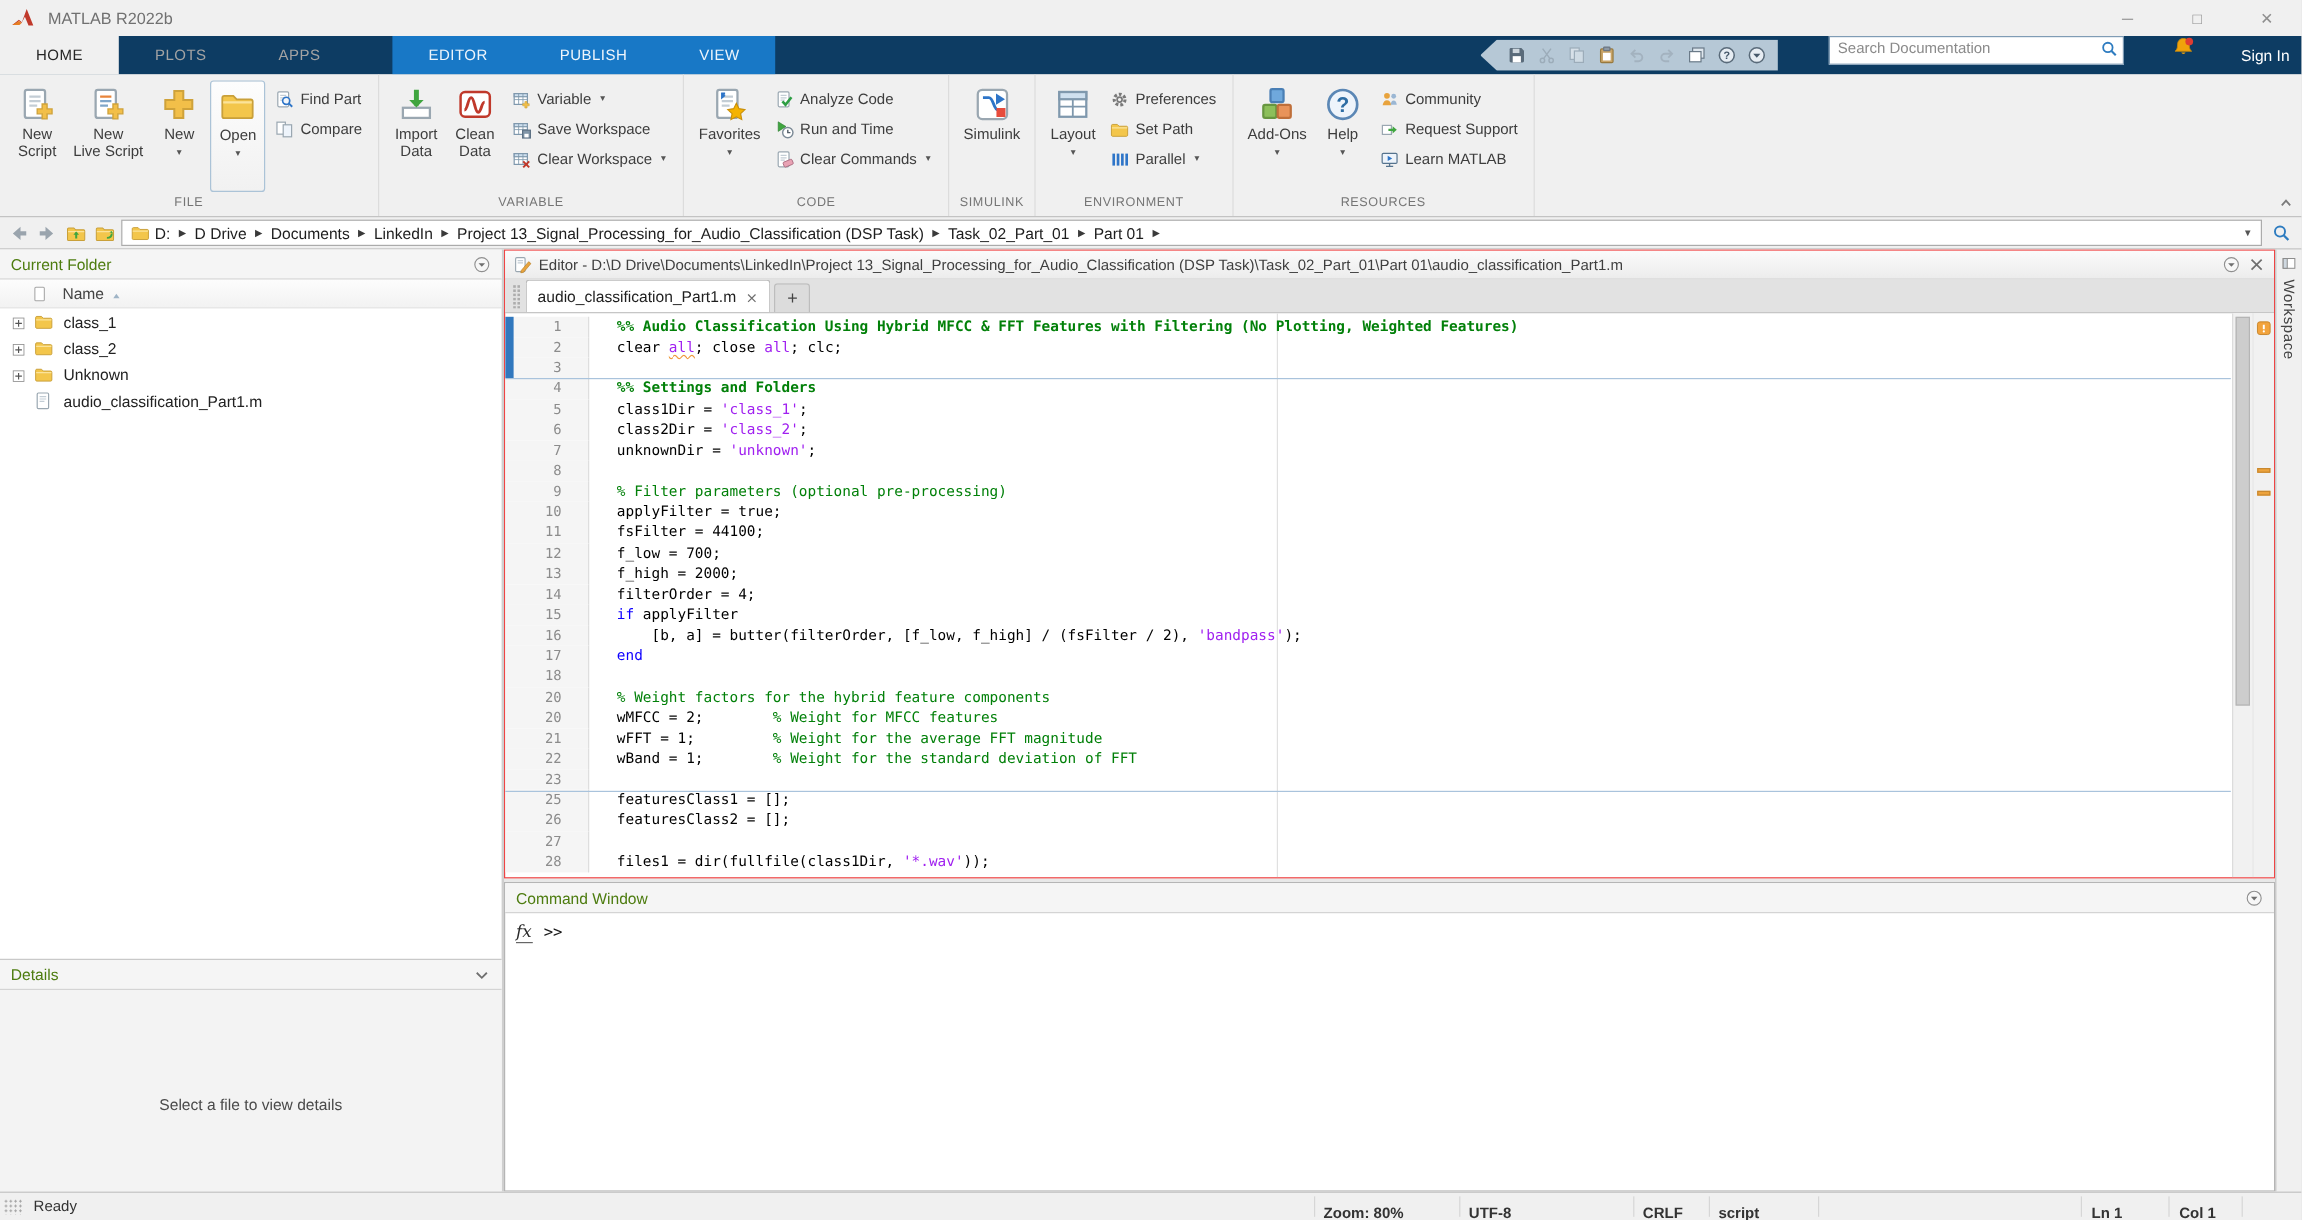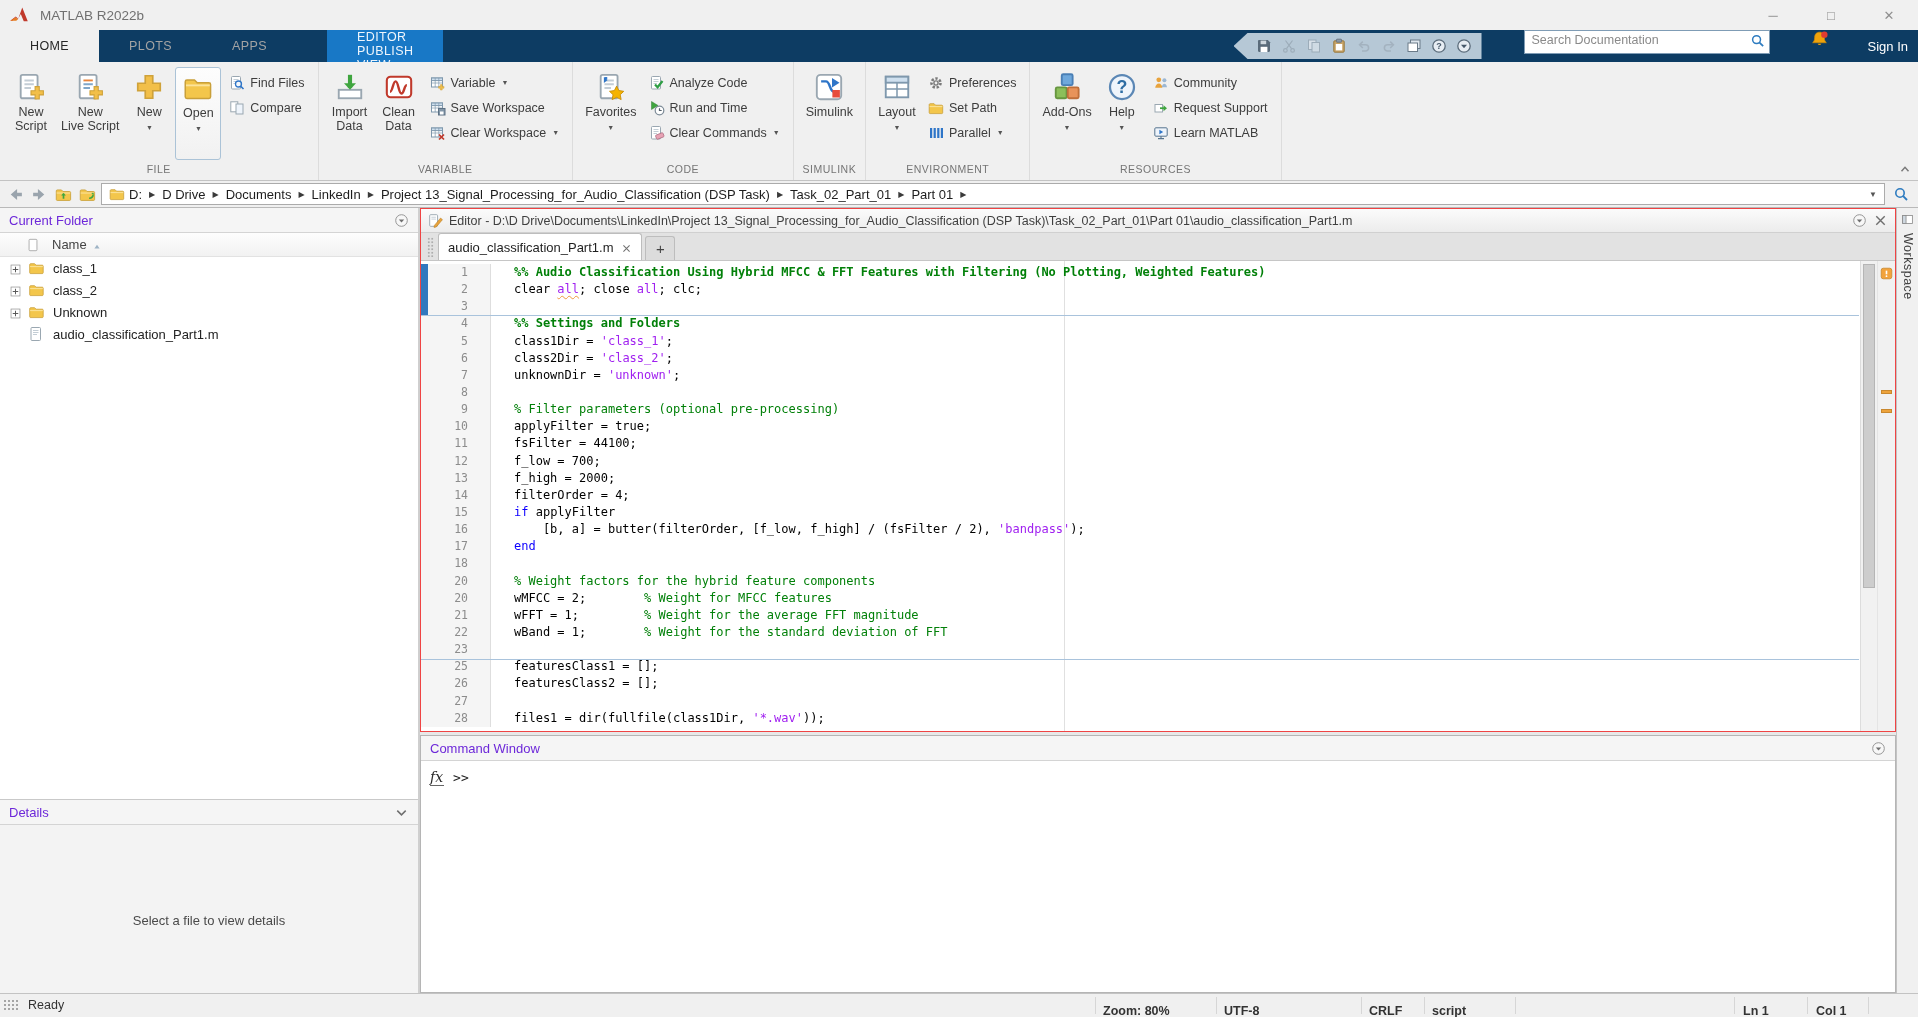--- a/index.html
+++ b/index.html
@@ -11,21 +11,21 @@
   .titlebar { height:30px; background:#f0f0f0; display:flex; align-items:center; flex:0 0 auto; }
   .titlebar .logo { width:20px; height:20px; margin-left:9px; }
   .titlebar .ttext { margin-left:11px; color:#707070; font-size:13.5px; }
   .wctrls { margin-left:auto; display:flex; height:30px; }
   .wctrl { width:58px; display:flex; align-items:center; justify-content:center; color:#8f8f8f; font-size:13px; }
 
   
   .tabrow { height:32px; background:#0d3c63; display:flex; align-items:stretch; flex:0 0 auto;gap:28px; }
   .rtab { padding:0 30px; display:flex; align-items:center; color:#a3a3a3; font-size:12.5px; letter-spacing:.4px; }
   .rtab.active { background:#f0f0f0; color:#262626; }
-  .ctxgroup { display:flex; background:#1878c6; margin-left:2px;flex-direction:column; }
+  .ctxgroup { display:flex; background:#1878c6; margin-left:2px; }
   .ctxgroup .rtab { color:#eef5fc; }
   .qa-strip { height:26px; margin:3px 0 3px auto; background:#b6c8d6; display:flex; align-items:center;
     padding:0 10px 0 22px; gap:9px; clip-path:polygon(14px 0,100% 0,100% 100%,14px 100%,0 50%); }
   .qa-ic { width:16px; height:16px; display:flex; }
   .qa-ic.dis { opacity:.45; }
   .searchbox { width:246px; height:24px; background:#fff; border:1px solid #7f9cb5; margin-left:14px;
     display:flex; align-items:center; padding:0 4px 4px 7px; }
   .searchbox input { border:none; outline:none; flex:1; font-size:12.5px; color:#444;
     font-family:"Liberation Sans",sans-serif; background:transparent; }
   .searchbox input::placeholder { color:#8a8a8a; }
@@ -58,21 +58,21 @@
   .crumb-field { flex:1; height:22px; background:#fff; border:1px solid #ababab; display:flex; align-items:center; padding:0 7px; font-size:13px; color:#1d1d1d; overflow:hidden; }
   .crumb-field .cfold { width:16px; height:16px; margin-right:4px; flex:0 0 auto; }
   .crumb-sep { font-size:8px; color:#3a3a3a; margin:0 7px; }
   .crumb-dd { margin-left:auto; font-size:8px; color:#555; }
   .bar-search { width:24px; height:22px; display:flex; align-items:center; justify-content:center; }
   .bar-search svg { width:16px; height:16px; }
 
   
   .main { height:785px; display:flex; flex:0 0 auto; }
   .left-col { width:420px; border-right:2px solid #cfcfcf; background:#fff; display:flex; flex-direction:column; }
-  .panel-header { height:25px; background:#f5f5f5; border-bottom:1px solid #d4d4d4; display:flex; align-items:center; padding:0 9px; font-size:13px; color:#6d28d9; flex:0 0 auto; }
+  .panel-header { height:25px; background:#f5f5f5; border-bottom:1px solid #d4d4d4; display:flex; align-items:center; padding:0 9px; font-size:13px; color:#4d7c0f; flex:0 0 auto; }
   .ph-right { margin-left:auto; width:15px; height:15px; }
   .cf-body { flex:1; display:flex; flex-direction:column; overflow:hidden; }
   .colhead { height:24px; border-bottom:1px solid #e2e2e2; background:linear-gradient(#fdfdfd,#f2f2f2); display:flex; align-items:center; font-size:13px; color:#444; flex:0 0 auto; }
   .colhead .hicon { width:14px; height:14px; margin-left:26px; }
   .colhead .hname { margin-left:12px; }
   .colhead .sort { width:10px; height:10px; margin-left:5px; }
   .file-list { flex:1; }
   .frow { height:22px; display:flex; align-items:center; font-size:13px; color:#222; }
   .frow .exp { width:11px; height:11px; margin-left:10px; }
   .frow .noexp { width:11px; margin-left:10px; }
@@ -288,21 +288,21 @@
             <div class="smallcol">
               <div class="btn-small">
                 <span style="width: 16px; height: 16px; display: flex;">
                   <svg viewBox="0 0 16 16" width="100%" height="100%" xmlns="http://www.w3.org/2000/svg">
                     <rect x="2.5" y="1.5" width="9" height="12.5" rx="1" fill="#fff" stroke="#9aa7b1"></rect>
                     <path d="M4.5 4.5h5M4.5 6.5h5M4.5 8.5h3.5" stroke="#c3cdd5" stroke-width="1"></path>
                     <circle cx="9.5" cy="9" r="3" fill="#eef4fb" fill-opacity=".7" stroke="#2e75c8" stroke-width="1.3"></circle>
                     <path d="M11.7 11.2L14.5 14" stroke="#2e75c8" stroke-width="1.6"></path>
                   </svg>
                 </span>
-                <span>Find Files</span>
+                <span>Find Part</span>
               </div>
               <div class="btn-small">
                 <span style="width: 16px; height: 16px; display: flex;">
                   <svg viewBox="0 0 16 16" width="100%" height="100%" xmlns="http://www.w3.org/2000/svg">
                     <rect x="1.8" y="1.8" width="7" height="10" fill="#fff" stroke="#9aa7b1"></rect>
                     <rect x="7" y="4" width="7" height="10" fill="#eef4fb" stroke="#9aa7b1"></rect>
                   </svg>
                 </span>
                 <span>Compare</span>
               </div>

